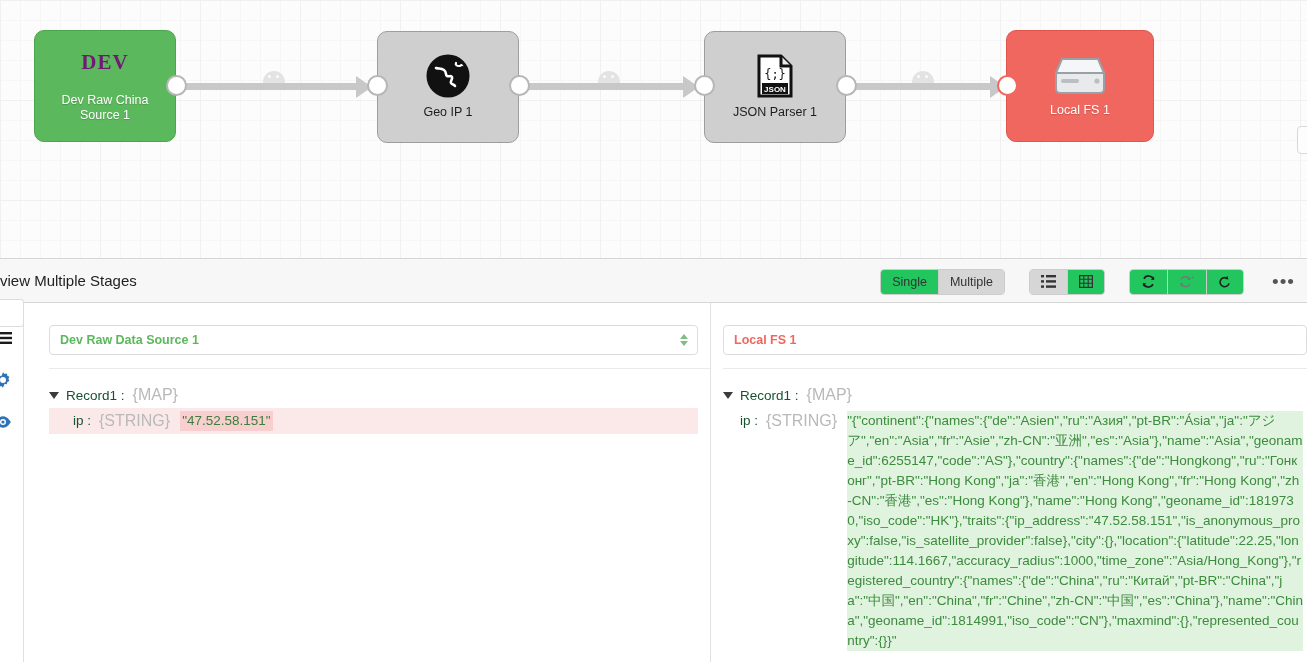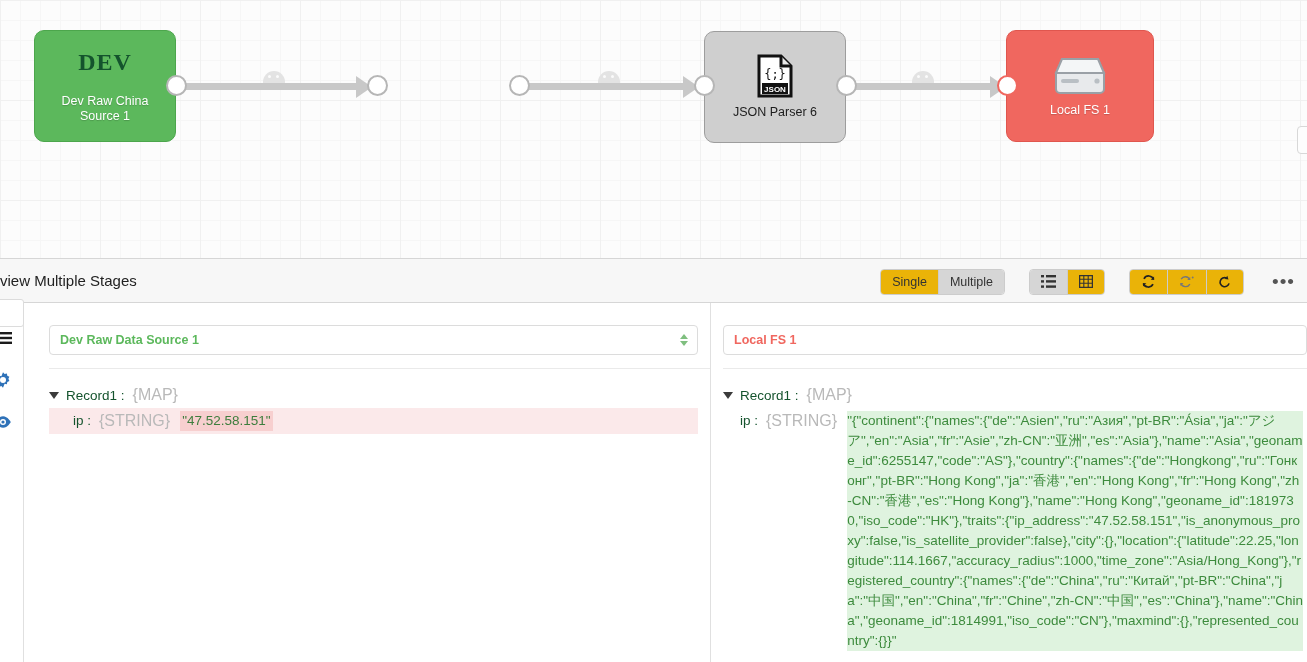--- a/index.html
+++ b/index.html
@@ -50,22 +50,22 @@
   .node-dest {
     background: #f0675f;
     border: 1px solid #e0564e;
     width: 148px; height: 112px;
     left: 1006px; top: 30px;
   }
 
   .dev-badge {
     font-family: "Liberation Serif", serif;
     font-weight: bold;
-    font-size: 24px;
-    color: #14532d;
+    font-size: 21px;
+    color: #701a75;
     letter-spacing: 1px;
     margin-bottom: 18px;
   }
   .node-label {
     font-size: 12.5px;
     color: #ffffff;
     text-align: center;
     line-height: 15px;
     text-shadow: 0 1px 1px rgba(0,0,0,.18);
   }
@@ -161,21 +161,21 @@
     display: flex;
     border: 1px solid #cccccc;
     border-radius: 4px;
     overflow: hidden;
     background: #fff;
     height: 26px;
   }
   .btn-group > .tb-btn {
     border: none;
     border-left: 1px solid #cccccc;
-    background: #eab308;
+    background: #22c55e;
     font-size: 12.5px;
     color: #333;
     padding: 0 11px;
     height: 24px;
     display: flex;
     align-items: center;
     justify-content: center;
     cursor: pointer;
     font-family: "Liberation Sans", sans-serif;
   }
@@ -354,34 +354,45 @@
   <div class="edge" style="left:846px; top:83px; width:146px;"></div>
   <div class="arrowhead" style="left:990px; top:76px;"></div>
   <div class="edge-badge" style="left:912px; top:71px;"></div>
 
   <div class="node node-origin">
     <span class="dev-badge">DEV</span>
     <span class="node-label"><span>Dev Raw China</span><br><span>Source 1</span></span>
   </div>
   <div class="port" style="left:166px; top:75px;"></div>
 
+  <div class="node node-proc node-geo">
+    <span class="node-icon">
+      <svg class="ic" width="44" height="44" viewBox="0 0 44 44">
+        <circle cx="22" cy="22" r="20" fill="#111"></circle>
+        <path d="M10 14c3 1 5 0 8 2s1 5 3 6 4-1 5 1-2 4-1 6 3 1 4 3" stroke="#fff" stroke-width="2.6" fill="none" stroke-linecap="round"></path>
+        <path d="M30 9c-1 2 1 3 3 3s2-2 4-1" stroke="#fff" stroke-width="2.2" fill="none" stroke-linecap="round"></path>
+        <circle cx="22" cy="22" r="20" fill="none" stroke="#111" stroke-width="3"></circle>
+      </svg>
+    </span>
+    <span class="node-label-dark">Geo IP 1</span>
+  </div>
   <div class="port" style="left:367px; top:75px;"></div>
   <div class="port" style="left:509px; top:75px;"></div>
 
   <div class="node node-proc node-json">
     <span class="node-icon">
       <svg class="ic" width="40" height="44" viewBox="0 0 40 44">
         <path d="M4 2h22l10 10v30H4z" fill="#fff" stroke="#111" stroke-width="3"></path>
         <path d="M26 2v10h10" fill="#e9e9e9" stroke="#111" stroke-width="3"></path>
         <text x="20" y="24" font-family="DejaVu Sans Mono, monospace" font-size="12" text-anchor="middle" fill="#111">{;}</text>
         <rect x="7" y="29" width="26" height="11" fill="#111"></rect>
         <text x="20" y="38" font-family="Liberation Sans, sans-serif" font-size="8" font-weight="bold" text-anchor="middle" fill="#fff">JSON</text>
       </svg>
     </span>
-    <span class="node-label-dark">JSON Parser 6</span>
+    <span class="node-label-dark">JSON Parser 1</span>
   </div>
   <div class="port" style="left:694px; top:75px;"></div>
   <div class="port" style="left:836px; top:75px;"></div>
 
   <div class="node node-dest">
     <span class="node-icon">
       <svg class="ic" width="56" height="40" viewBox="0 0 56 40">
         <path d="M10 4h36l6 14v16a4 4 0 0 1-4 4H8a4 4 0 0 1-4-4V18z" fill="#e8eaec" stroke="#9aa0a6" stroke-width="2"></path>
         <path d="M10 4h36l6 14H4z" fill="#f4f6f7" stroke="#9aa0a6" stroke-width="2"></path>
         <rect x="9" y="24" width="18" height="4" rx="2" fill="#b9bfc4"></rect>

